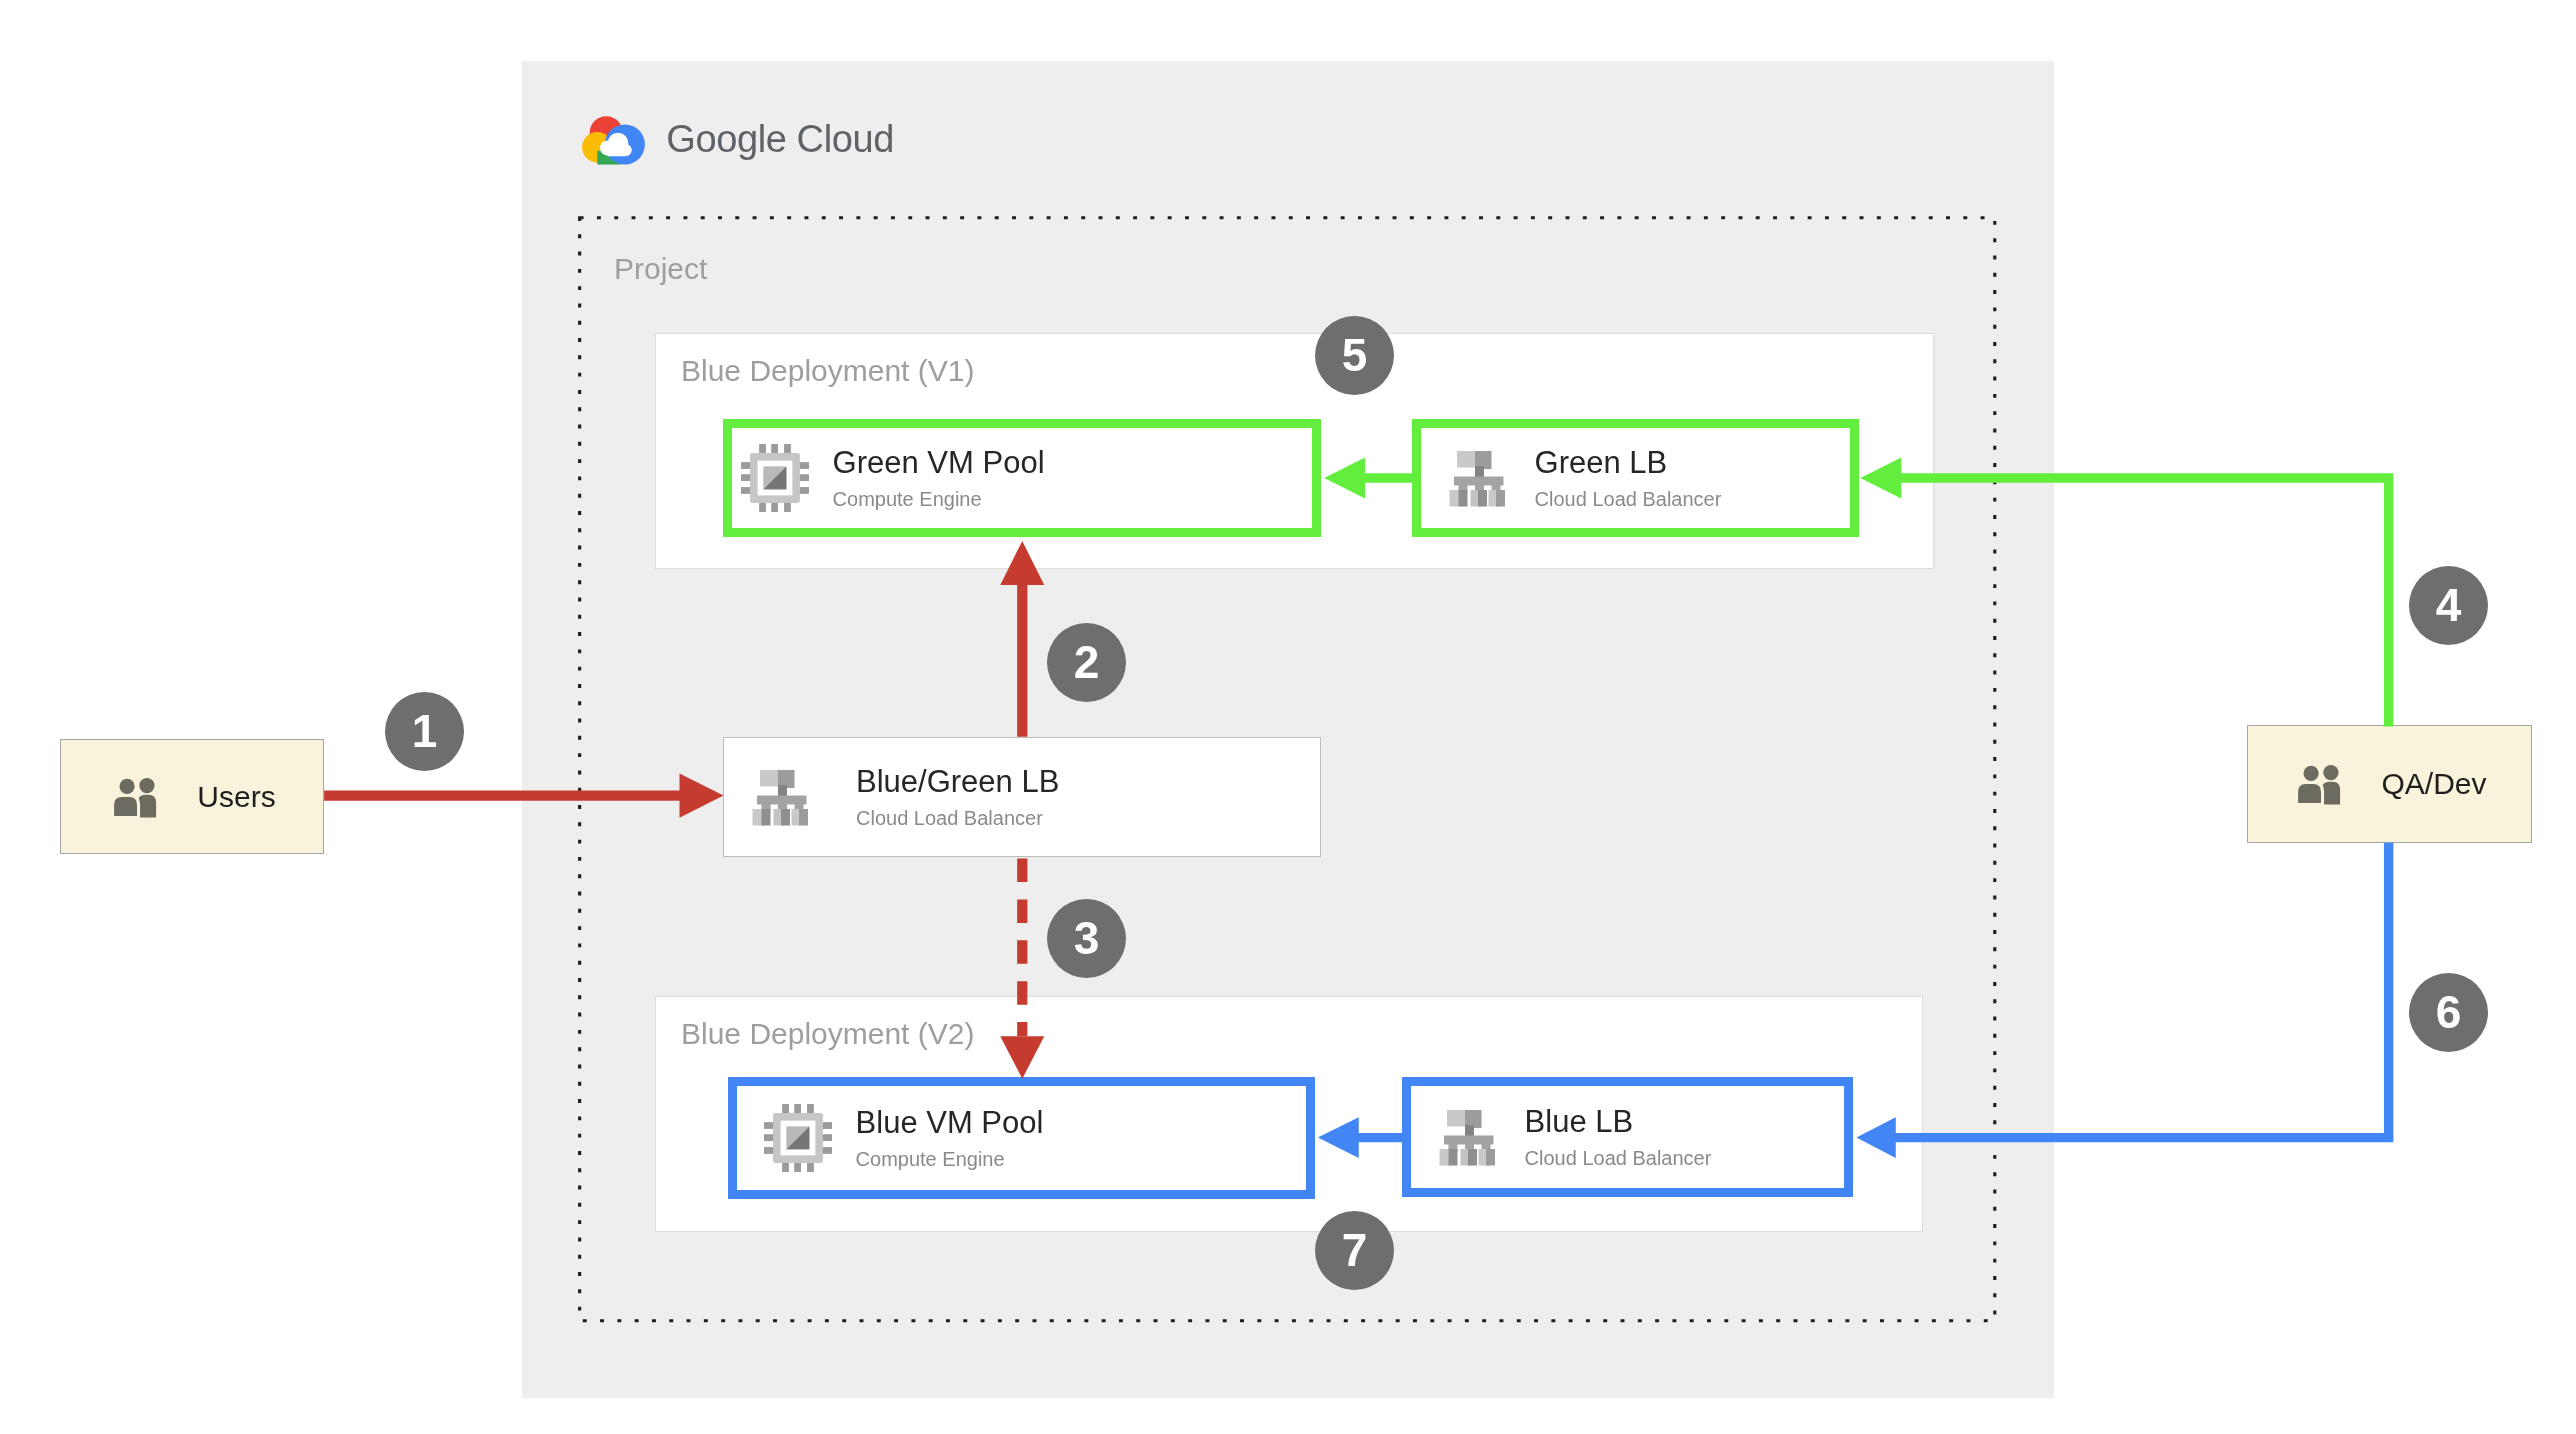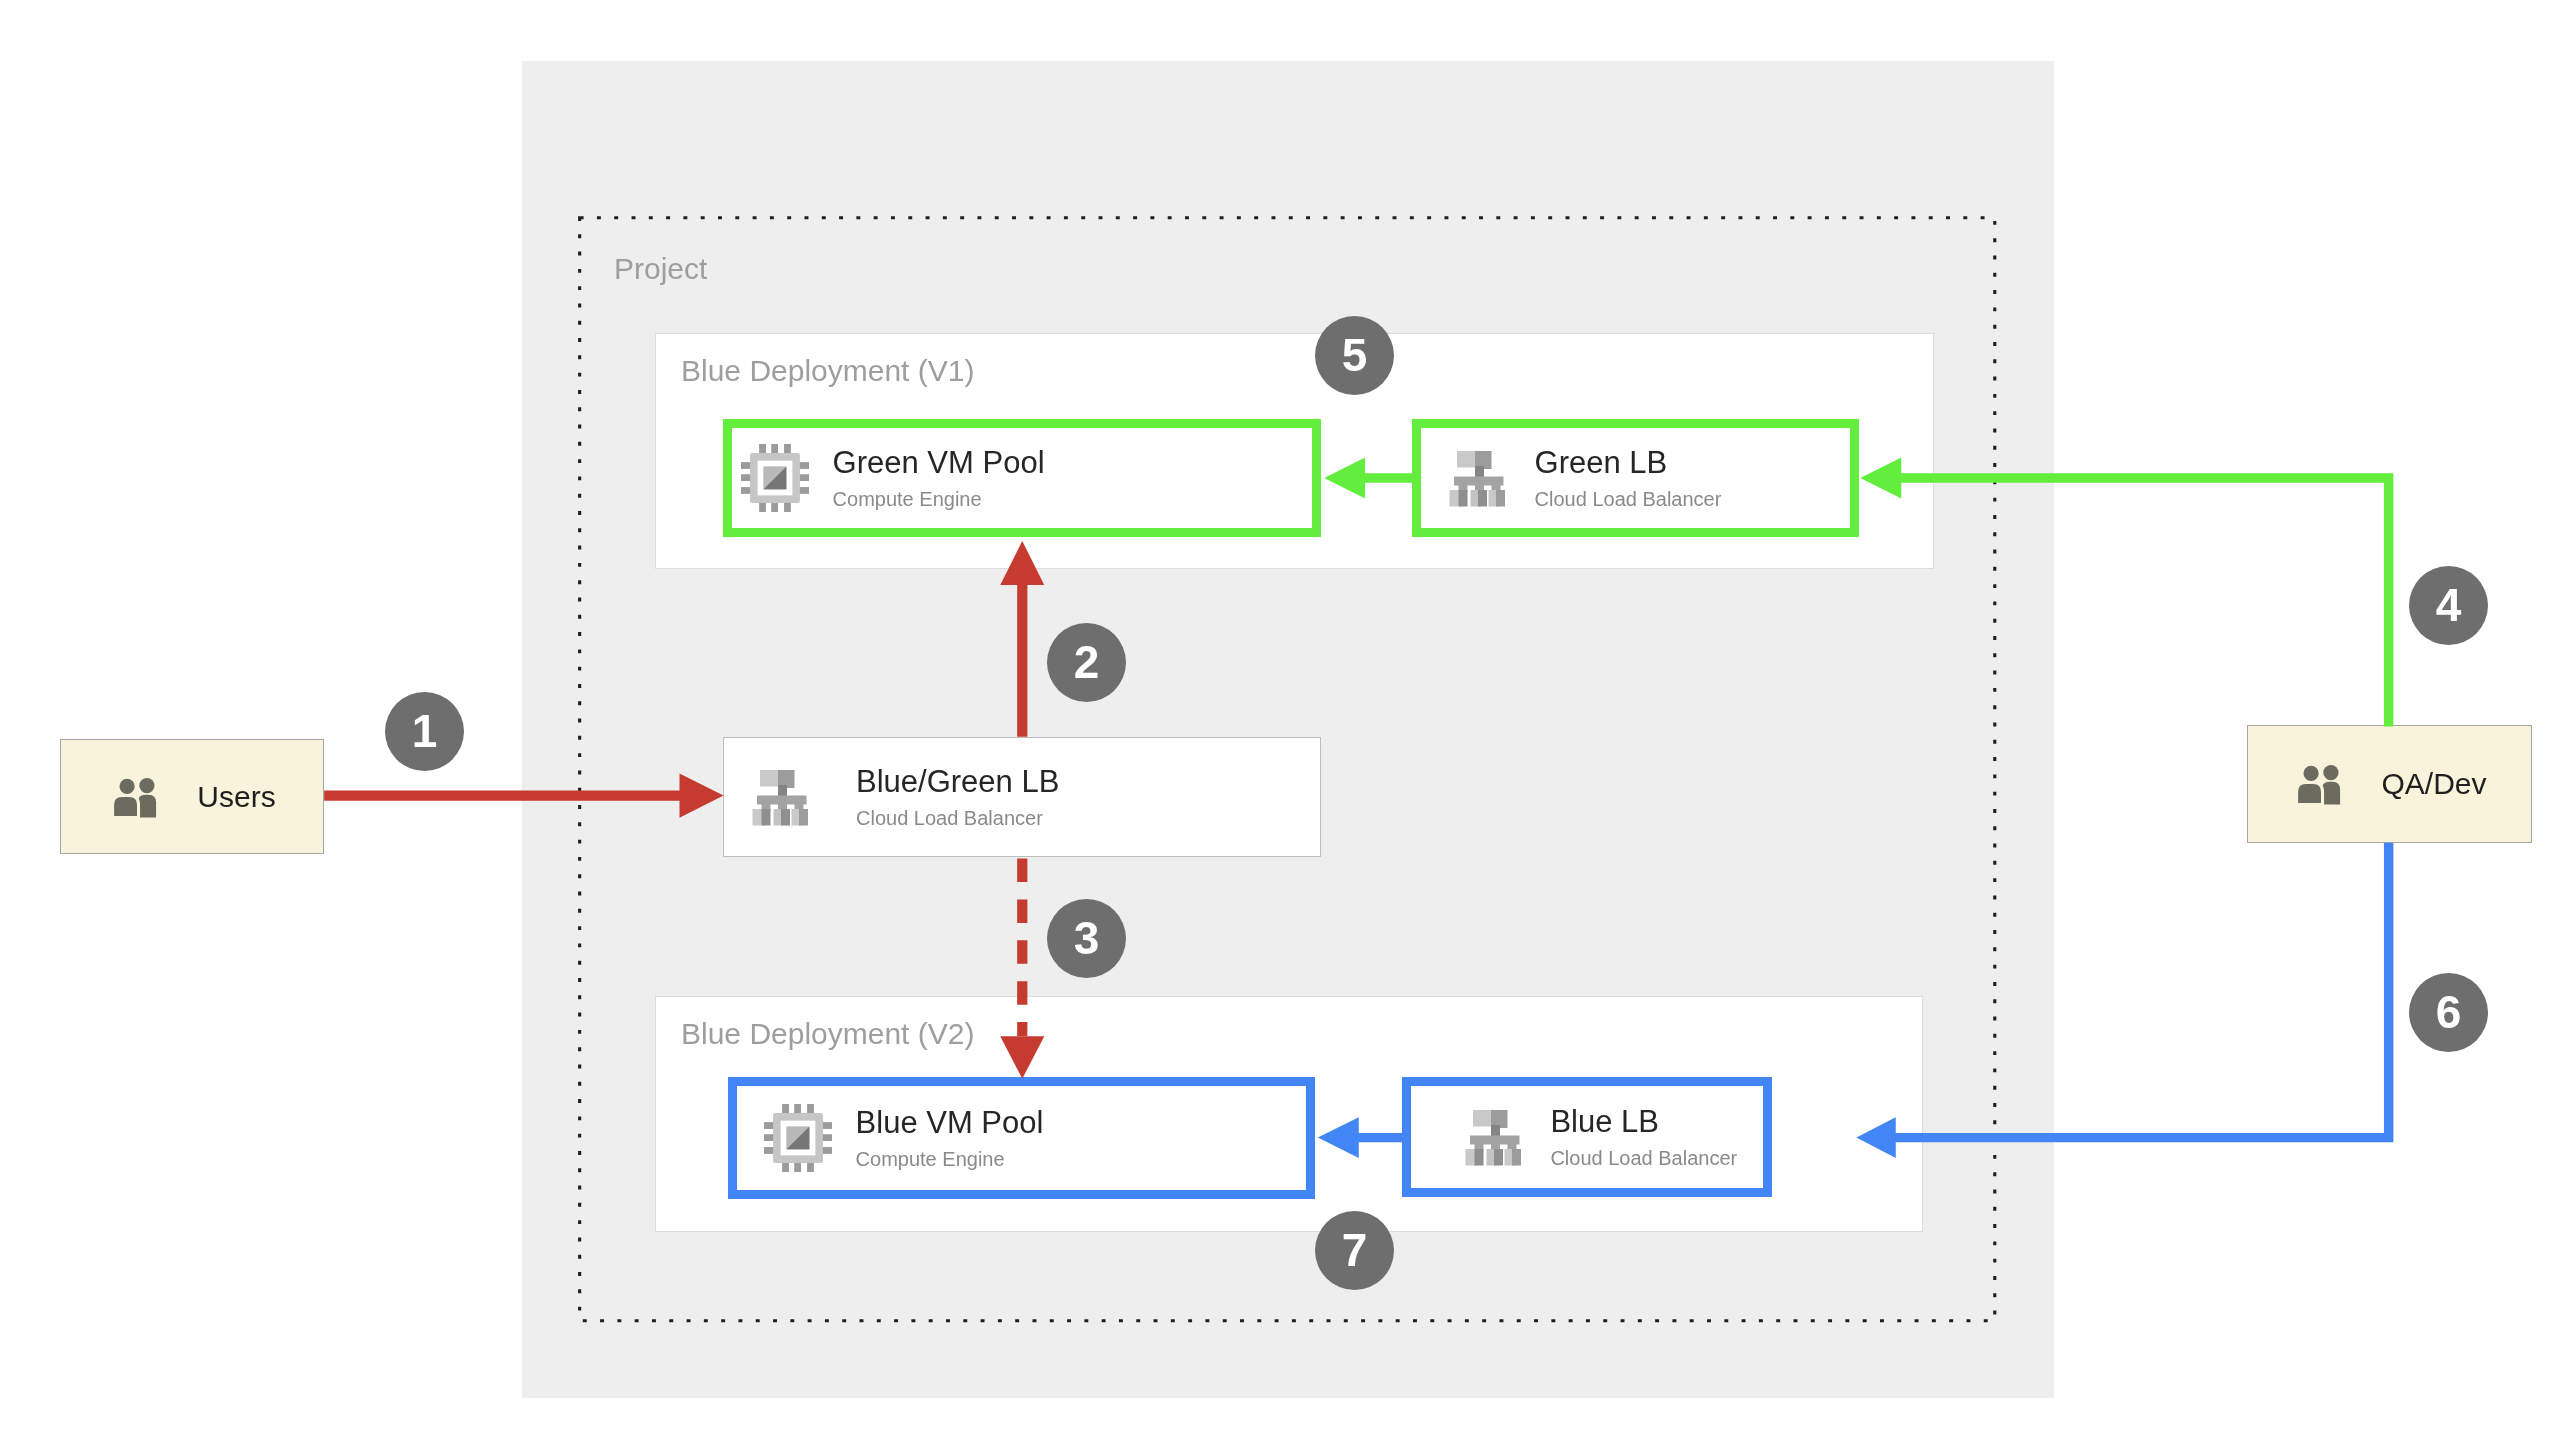--- a/index.html
+++ b/index.html
@@ -48,21 +48,21 @@
   .node.blue{border:9.4px solid var(--blue,#4285f4);}
   .node.plain{border:1.6px solid #bdbdbd;}
   .node .node-title{font-size:31px;color:var(--title,#262626);font-weight:500;margin-bottom:7px;white-space:nowrap;}
   .node .node-sub{font-size:20px;color:var(--subtitle,#8a8a8a);white-space:nowrap;}
   .node .node-icon{flex:0 0 auto;display:flex;align-items:center;}
 
   #green-vm{left:723px;top:419px;width:598px;height:118px;padding-left:9px;}
   #green-lb{left:1412px;top:419px;width:447px;height:118px;}
   #main-lb{left:723px;top:737px;width:598px;height:120px;gap:42px;}
   #blue-vm{left:728px;top:1077px;width:587px;height:122px;}
-  #blue-lb{left:1402px;top:1077px;width:370px;height:120px;justify-content:center;}
+  #blue-lb{left:1402px;top:1077px;width:451px;height:120px;}
 
   .actor{
     position:absolute;background:var(--cream,#faf3dc);border:1.6px solid #a6a6a6;
     box-sizing:border-box;display:flex;align-items:center;justify-content:center;
     gap:31px;z-index:3;
   }
   .actor .actor-label{font-size:30px;color:#1f1f1f;white-space:nowrap;}
   #users-box{left:60px;top:739px;width:264px;height:115px;}
   #qa-box{left:2247px;top:725px;width:285px;height:118px;}
 
@@ -85,20 +85,35 @@
   #m6{left:2409px;top:973px;}
   #m7{left:1315px;top:1211px;}
 </style>
 </head>
 <body>
 
 <div id="canvas">
 
   <div class="panel"></div>
 
+  <div class="logo">
+    <span style="display:flex;">
+      <svg width="69" height="54" viewBox="0 0 100 78">
+        <circle cx="38" cy="30" r="24" fill="#EA4335"></circle>
+        <circle cx="25" cy="51" r="22" fill="#FBBC05"></circle>
+        <rect x="25" y="56" width="34" height="20" fill="#34A853"></rect>
+        <circle cx="65" cy="47" r="29" fill="#4285F4"></circle>
+        <circle cx="40" cy="52" r="11" fill="#ffffff"></circle>
+        <circle cx="55" cy="45" r="15" fill="#ffffff"></circle>
+        <circle cx="66" cy="55" r="9" fill="#ffffff"></circle>
+        <rect x="40" y="53" width="26" height="11" fill="#ffffff"></rect>
+      </svg>
+    </span>
+    <span class="wordmark">Google Cloud</span>
+  </div>
 
   <div class="project-label">Project</div>
 
   <div class="dep-box" id="green-dep">
     <div class="dep-label">Blue Deployment (V1)</div>
   </div>
 
   <div class="dep-box" id="blue-dep">
     <div class="dep-label">Blue Deployment (V2)</div>
   </div>

